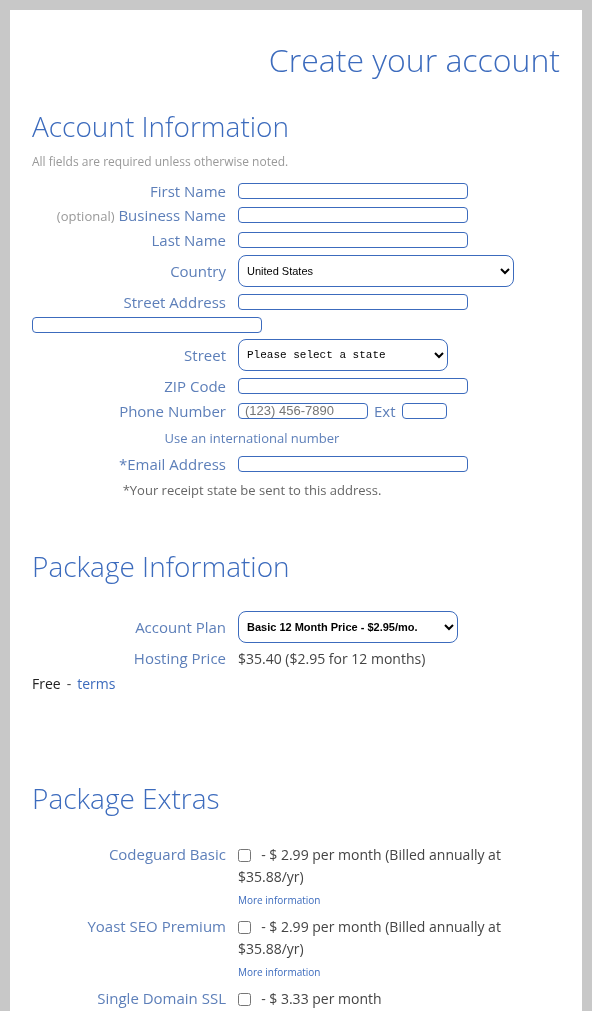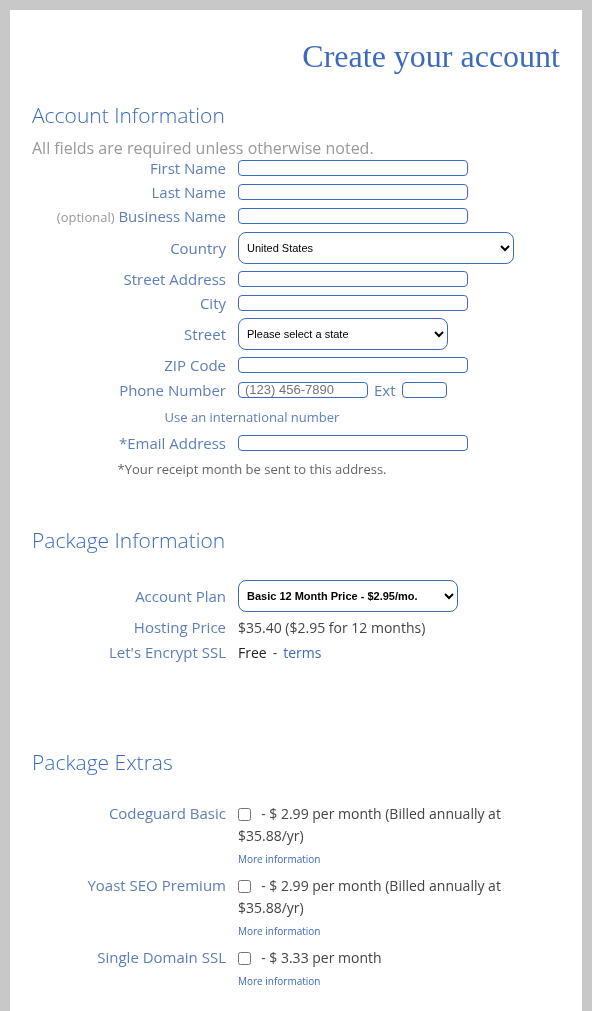--- a/index.html
+++ b/index.html
@@ -13,32 +13,31 @@
       width: 572px;
       min-height: 991px;
       padding: 20px 22px;
     }
     h1.title {
       color: #3c6bbd;
       font-weight: 300;
       font-size: 32px;
       text-align: right;
       margin: 8px 0 26px 0;
-      font-family: Liberation Serif, serif;
     }
     h2.section {
       color: #3c6bbd;
       font-weight: 300;
-      font-size: 21px;
+      font-size: 28px;
       margin-bottom: 8px;
     }
     .note {
       color: #999;
-      font-size: 16px;
-      margin-bottom: 0;
+      font-size: 12px;
+      margin-bottom: 12px;
     }
     .row {
       display: flex;
       align-items: center;
       margin-bottom: 6px;
     }
     .label-col {
       width: 206px;
       text-align: right;
       padding-right: 12px;
@@ -69,21 +68,21 @@
     input.ext { width: 45px; }
     select {
       border: 1px solid #3c6bbd;
       border-radius: 8px;
       height: 32px;
       font-size: 11px;
       padding: 1px 4px;
       background: #fff;
     }
     select.country { width: 276px; }
-    select.state { width: 210px; }
+    select.state { width: 210px; font-family: Liberation Mono, monospace; }
     select.plan { width: 220px; font-weight: bold; }
     .helper {
       text-align: center;
       font-size: 13px;
       color: #5d7fb9;
       width: 440px;
       margin: 8px 0;
     }
     .helper.dark { color: #666; }
     .ext-label { color: #5d7fb9; font-size: 15px; }
@@ -108,50 +107,49 @@
   <h2 class="section">Account Information</h2>
   <div class="note">All fields are required unless otherwise noted.</div>
 
   <div class="row">
     <div class="label-col">First Name</div>
     <div class="input-col">
         <input type="text" style="">
       </div>
   </div>
   <div class="row">
-    <div class="label-col">Last Name</div>
-    <div class="input-col">
-        <input type="text" style="">
-      </div>
-  </div>
-  <div class="row">
     <div class="label-col">
       <span class="optional">(optional)</span>
       <span>Business Name</span>
     </div>
     <div class="input-col">
         <input type="text" style="">
       </div>
   </div>
   <div class="row">
+    <div class="label-col">Last Name</div>
+    <div class="input-col">
+        <input type="text" style="">
+      </div>
+  </div>
+  <div class="row">
     <div class="label-col">Country</div>
     <div class="input-col">
       <select class="country">
         <option>United States</option>
       </select>
     </div>
   </div>
   <div class="row">
     <div class="label-col">Street Address</div>
     <div class="input-col">
         <input type="text" style="">
       </div>
   </div>
   <div class="row">
-    <div class="label-col">City</div>
     <div class="input-col">
         <input type="text" style="">
       </div>
   </div>
   <div class="row">
     <div class="label-col">Street</div>
     <div class="input-col">
       <select class="state">
         <option>Please select a state</option>
       </select>
@@ -171,42 +169,41 @@
       <input type="text" class="ext" style="">
     </div>
   </div>
   <div class="helper">Use an international number</div>
   <div class="row">
     <div class="label-col">*Email Address</div>
     <div class="input-col">
         <input type="text" style="">
       </div>
   </div>
-  <div class="helper dark">*Your receipt month be sent to this address.</div>
+  <div class="helper dark">*Your receipt state be sent to this address.</div>
 
   <div class="gap"></div>
 
   <h2 class="section">Package Information</h2>
   <div class="gap-sm"></div>
   <div class="row">
     <div class="label-col">Account Plan</div>
     <div class="input-col">
       <select class="plan">
         <option>Basic 12 Month Price - $2.95/mo.</option>
       </select>
     </div>
   </div>
   <div class="row">
     <div class="label-col">Hosting Price</div>
     <div class="input-col">
         <span class="value-text">$35.40  ($2.95 for 12 months)</span>
       </div>
   </div>
   <div class="row">
-    <div class="label-col">Let's Encrypt SSL</div>
     <div class="input-col">
       <span class="value-text value-bold">Free</span>
       <span class="value-text"> - </span>
       <span class="link">terms</span>
     </div>
   </div>
 
   <div class="gap"></div>
   <div class="gap"></div>
 

